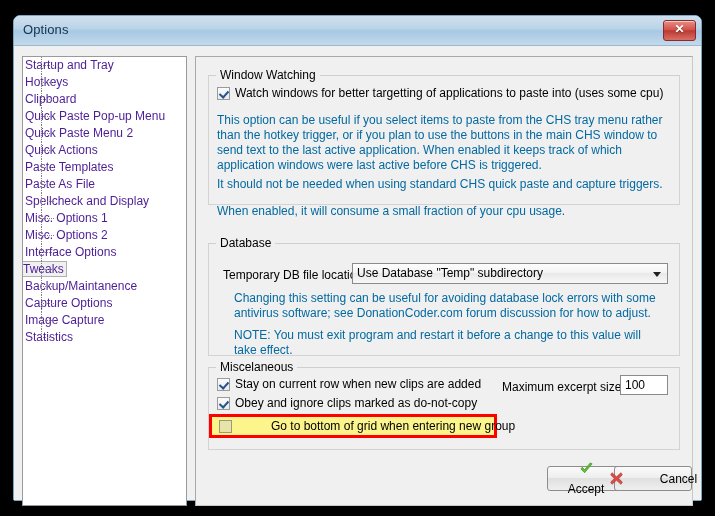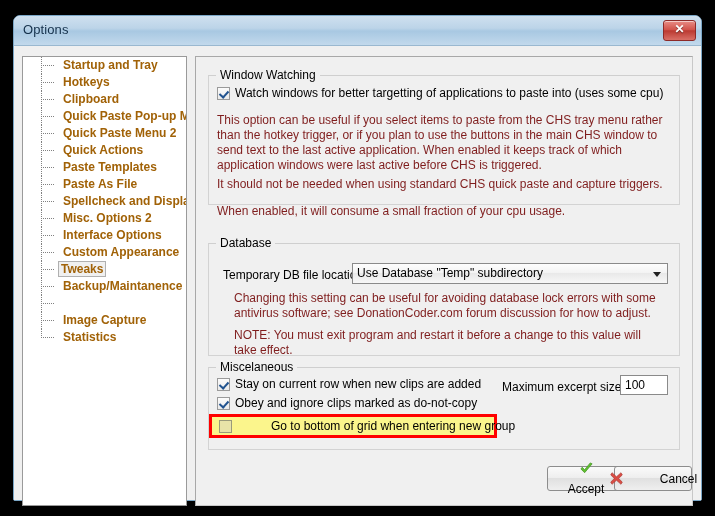--- a/index.html
+++ b/index.html
@@ -80,26 +80,24 @@
     height: 450px;
     background: #ffffff;
     border: 1px solid #9a9a9a;
     box-sizing: border-box;
     overflow: hidden;
   }
   .tree-item {
     position: relative;
     height: 17px;
     line-height: 17px;
-    padding-left: 38px;
-    font-size: 12px;
-    color: #a16207;
+    font-size: 12px;
+    color: #4c1d95;
     white-space: nowrap;
     cursor: default;
-    font-weight: bold;
   }
   .tree-item .dots {
     position: absolute;
     left: 18px;
     top: 8px;
     width: 13px;
     border-top: 1px dotted #808080;
   }
   .tree-item .vert {
     position: absolute;
@@ -153,21 +151,21 @@
     white-space: nowrap;
   }
 
   #gb-window-watching { left: 12px; top: 18px; right: 12px; height: 130px; }
   #gb-database        { left: 12px; top: 186px; right: 12px; height: 113px; }
   #gb-misc            { left: 12px; top: 310px; right: 12px; height: 83px; }
 
   .para {
     position: absolute;
     font-size: 12px;
-    color: #7f1d1d;
+    color: #0369a1;
     line-height: 15px;
   }
 
   
   .cbrow {
     position: absolute;
     display: flex;
     align-items: center;
     font-size: 12px;
     color: #000;
@@ -300,26 +298,26 @@
     <div id="tree-panel">
         <div class="tree-item"><span class="vert"></span><span class="dots"></span><span class="lbl">Startup and Tray</span></div>
         <div class="tree-item"><span class="vert"></span><span class="dots"></span><span class="lbl">Hotkeys</span></div>
         <div class="tree-item"><span class="vert"></span><span class="dots"></span><span class="lbl">Clipboard</span></div>
         <div class="tree-item"><span class="vert"></span><span class="dots"></span><span class="lbl">Quick Paste Pop-up Menu</span></div>
         <div class="tree-item"><span class="vert"></span><span class="dots"></span><span class="lbl">Quick Paste Menu 2</span></div>
         <div class="tree-item"><span class="vert"></span><span class="dots"></span><span class="lbl">Quick Actions</span></div>
         <div class="tree-item"><span class="vert"></span><span class="dots"></span><span class="lbl">Paste Templates</span></div>
         <div class="tree-item"><span class="vert"></span><span class="dots"></span><span class="lbl">Paste As File</span></div>
         <div class="tree-item"><span class="vert"></span><span class="dots"></span><span class="lbl">Spellcheck and Display</span></div>
+        <div class="tree-item"><span class="vert"></span><span class="dots"></span><span class="lbl">Misc. Options 1</span></div>
         <div class="tree-item"><span class="vert"></span><span class="dots"></span><span class="lbl">Misc. Options 2</span></div>
         <div class="tree-item"><span class="vert"></span><span class="dots"></span><span class="lbl">Interface Options</span></div>
-        <div class="tree-item"><span class="vert"></span><span class="dots"></span><span class="lbl">Custom Appearance</span></div>
         <div class="tree-item selected"><span class="vert"></span><span class="dots"></span><span class="lbl">Tweaks</span></div>
         <div class="tree-item"><span class="vert"></span><span class="dots"></span><span class="lbl">Backup/Maintanence</span></div>
-        <div class="tree-item"><span class="vert"></span><span class="dots"></span></div>
+        <div class="tree-item"><span class="vert"></span><span class="dots"></span><span class="lbl">Capture Options</span></div>
         <div class="tree-item"><span class="vert"></span><span class="dots"></span><span class="lbl">Image Capture</span></div>
         <div class="tree-item last"><span class="vert"></span><span class="dots"></span><span class="lbl">Statistics</span></div>
       </div>
 
     <div id="right-panel">
 
       <div class="groupbox" id="gb-window-watching">
         <div class="gb-title">Window Watching</div>
 
         <div class="cbrow" style="left:8px; top:10px;">

